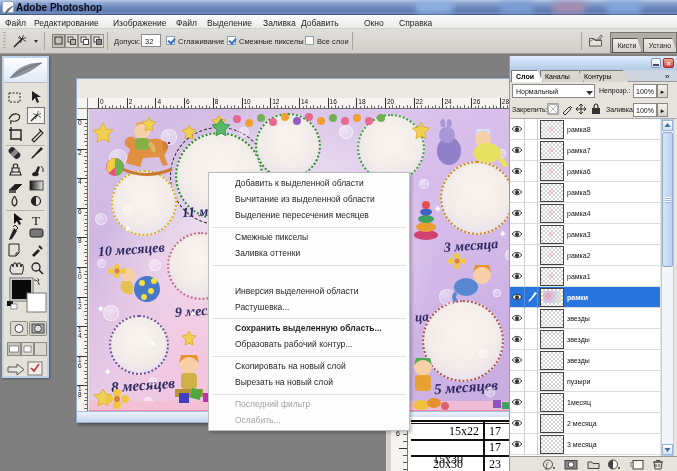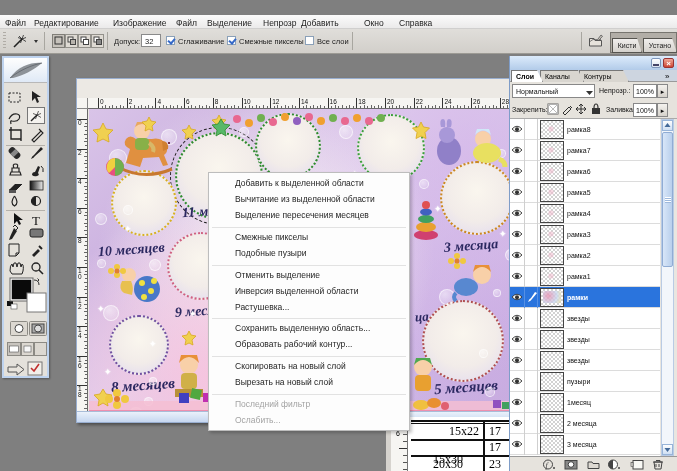--- a/index.html
+++ b/index.html
@@ -66,28 +66,40 @@
  background-size:4px 4px;background-position:0 0,2px 2px;background-color:#fff;}
 .lrow .lname{position:absolute;left:57px;top:7px;}
 .lrow.sel{background:#2a74dd;color:#fff;font-weight:bold;}
 .lrow.sel .c1{border-color:#5590e5;}
 #layscroll{position:absolute;left:151px;top:63px;width:13px;height:337px;background:#f2f6fb;border:1px solid #b9cbe4;}
 #laybottom{position:absolute;left:0;bottom:0px;width:100%;height:15px;background:#e6e3dd;border-top:1px solid #999;}
 </style></head>
 <body>
 <div id="app">
 
+<div id="titlebar" class="abs">
+ <div class="blob" style="left:415px;width:38px;background:#8fb2e2;"></div>
+ <div class="blob" style="left:500px;width:34px;background:#7d9fd6;"></div>
+ <div class="blob" style="left:552px;width:34px;background:#a88cb0;background:#a98cae;"></div>
+ <div class="blob" style="left:606px;width:36px;background:#86a8dc;"></div>
+ <div id="pslogo"><svg width="12" height="12" viewBox="0 0 12 12">
+          <path d="M2 9 C4 4 8 2 10 2 C8 5 5 8 3 9 Z" fill="#7a8894"></path>
+          <path d="M2 9 C5 6 8 4 10 2" stroke="#55606a" stroke-width=".7" fill="none"></path>
+          <path d="M3 10 L5 7" stroke="#3f7a3f" stroke-width="1" fill="none"></path>
+        </svg></div>
+ <div id="titletext">Adobe Photoshop</div>
+</div>
 
 <div id="menubar" class="abs">
  <span style="left:5px;">Файл</span>
  <span style="left:34px;">Редактирование</span>
  <span style="left:113px;">Изображение</span>
  <span style="left:176px;">Файл</span>
  <span style="left:207px;">Выделение</span>
- <span style="left:263px;">Непрозр</span>
+ <span style="left:263px;">Заливка</span>
  <span style="left:301px;">Добавить</span>
  <span style="left:364px;">Окно</span>
  <span style="left:399px;">Справка</span>
 </div>
 
 <div id="optionsbar" class="abs">
  <div style="position:absolute;left:3px;top:3px;width:3px;height:18px;background:repeating-linear-gradient(#b0aca6 0 1px,transparent 1px 3px);"></div>
  <svg class="abs" style="left:11px;top:4px;" width="28" height="16" viewBox="0 0 28 16">
    <path d="M3 14 L11 6" stroke="#222" stroke-width="1.6"></path>
    <path d="M11 6 l1.5-4 M11 6 l4-1.5 M11 6 l-4-1.5 M11 6 l-1.5 4 M11 6 l4 2.5 M11 6 l-3-3" stroke="#222" stroke-width=".8"></path>
@@ -869,27 +881,26 @@
   </svg>
  </div>
 </div>
 
 <div id="ctx" class="abs">
  <div class="mi" style="top:2px;">Добавить к выделенной области</div>
  <div class="mi" style="top:18px;">Вычитание из выделенной области</div>
  <div class="mi" style="top:34px;">Выделение пересечения месяцев</div>
  <div class="sep" style="top:54px;"></div>
  <div class="mi" style="top:56px;">Смежные пикселы</div>
- <div class="mi" style="top:72px;">Подобные пузыри</div>
+ <div class="mi" style="top:72px;">Заливка оттенки</div>
  <div class="sep" style="top:92px;"></div>
- <div class="mi" style="top:94px;">Отменить выделение</div>
  <div class="mi" style="top:110px;">Инверсия выделенной области</div>
  <div class="mi" style="top:126px;">Растушевка...</div>
  <div class="sep" style="top:145px;"></div>
- <div class="mi" style="top:147px;">Сохранить выделенную область...</div>
+ <div class="mi" style="top:147px;font-weight:bold;">Сохранить выделенную область...</div>
  <div class="mi" style="top:163px;">Образовать рабочий контур...</div>
  <div class="sep" style="top:183px;"></div>
  <div class="mi" style="top:185px;">Скопировать на новый слой</div>
  <div class="mi" style="top:201px;">Вырезать на новый слой</div>
  <div class="sep" style="top:221px;"></div>
  <div class="mi dis" style="top:223px;">Последний фильтр</div>
  <div class="mi dis" style="top:239px;">Ослабить...</div>
 </div>
 
 </div>

